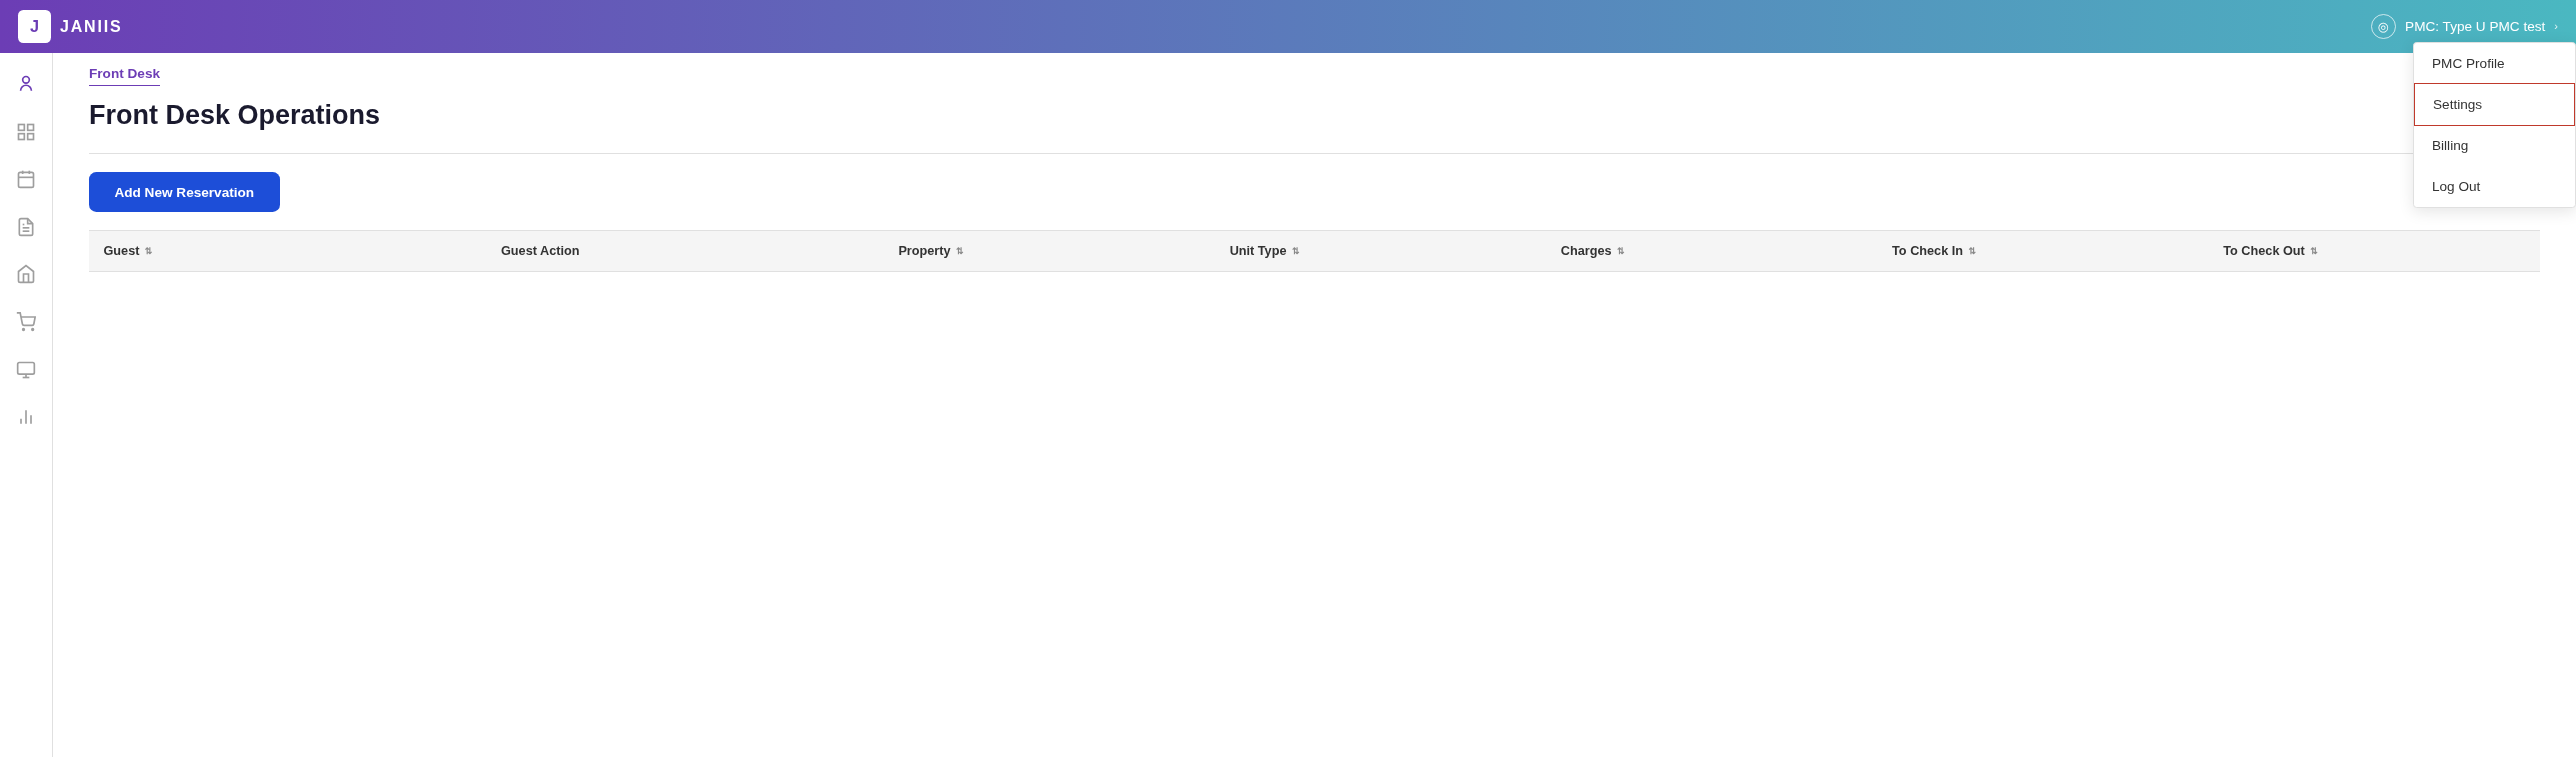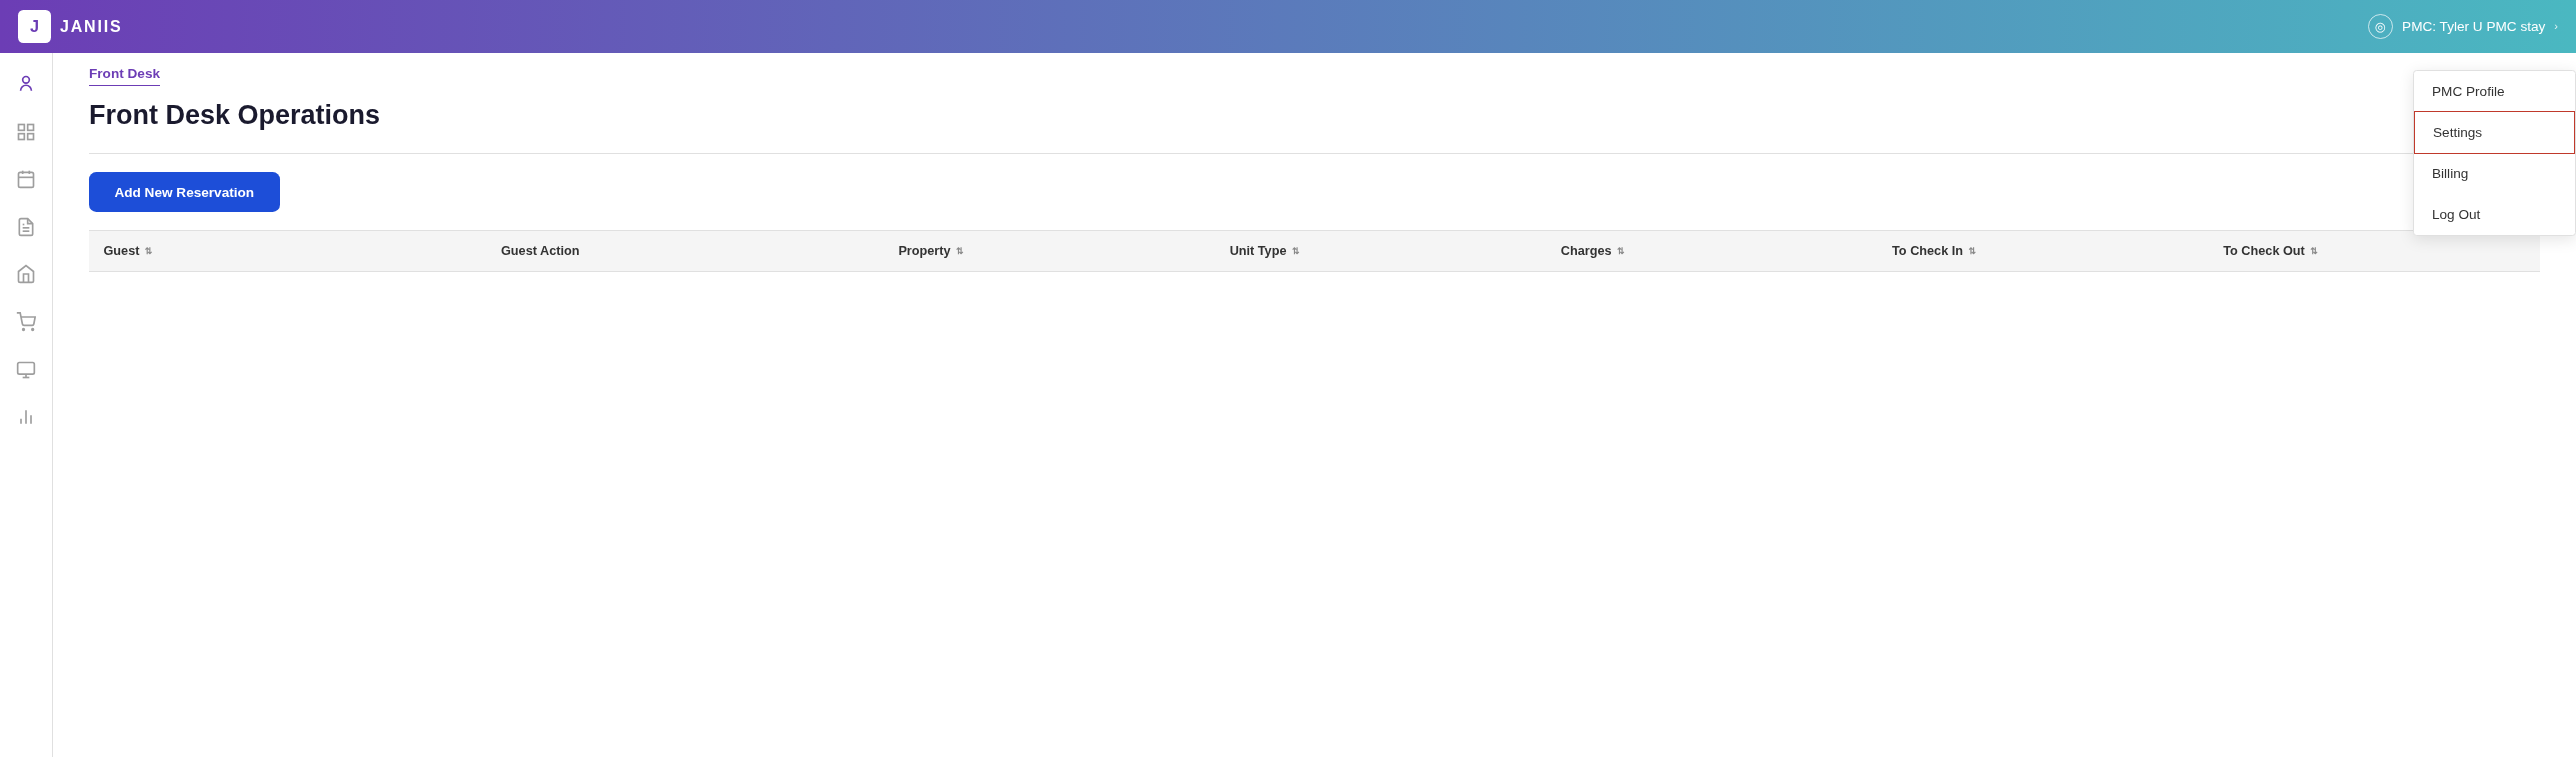--- a/index.html
+++ b/index.html
@@ -210,21 +210,21 @@
 
     .sort-icon {
       display: inline-flex;
       flex-direction: column;
       gap: 0.9px;
       font-size: 9px;
       color: #888;
     }
     .dropdown-menu {
       position: absolute;
-      top: 70px;
+      top: 42px;
       right: 0;
       background: white;
       border: 0.9px solid #e0e0e0;
       border-radius: 3.6px;
       min-width: 163px;
       box-shadow: 0 3.6px 14.5px rgba(0,0,0,0.1);
       z-index: 200;
     }
     .dropdown-menu-item {
       padding: 12.7px 18px;
@@ -245,21 +245,21 @@
 </head>
 <body>
 
 <header class="header">
   <div class="header-logo">
     <div class="logo-icon">J</div>
     <span class="logo-text">JANIIS</span>
   </div>
   <div class="header-user" id="userMenuTrigger">
     <div class="header-user-icon">◎</div>
-    <span>PMC: Tyler U PMC stay</span>
+    <span>PMC: Type U PMC test</span>
     <span class="header-chevron">›</span>
   </div>
 </header>
 
 <div class="dropdown-menu" id="dropdownMenu">
 <button class="dropdown-menu-item">PMC Profile</button>
     <button class="dropdown-menu-item highlighted">Settings</button>
     <button class="dropdown-menu-item">Billing</button>
     <button class="dropdown-menu-item">Log Out</button>
   </div>

